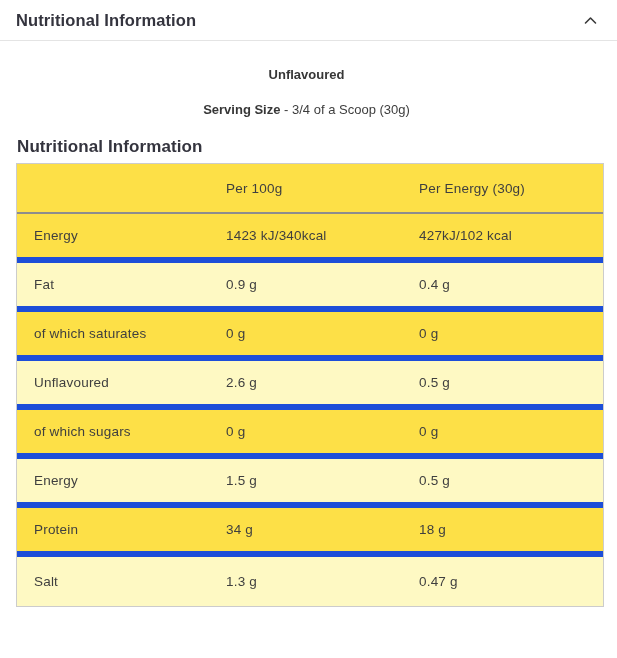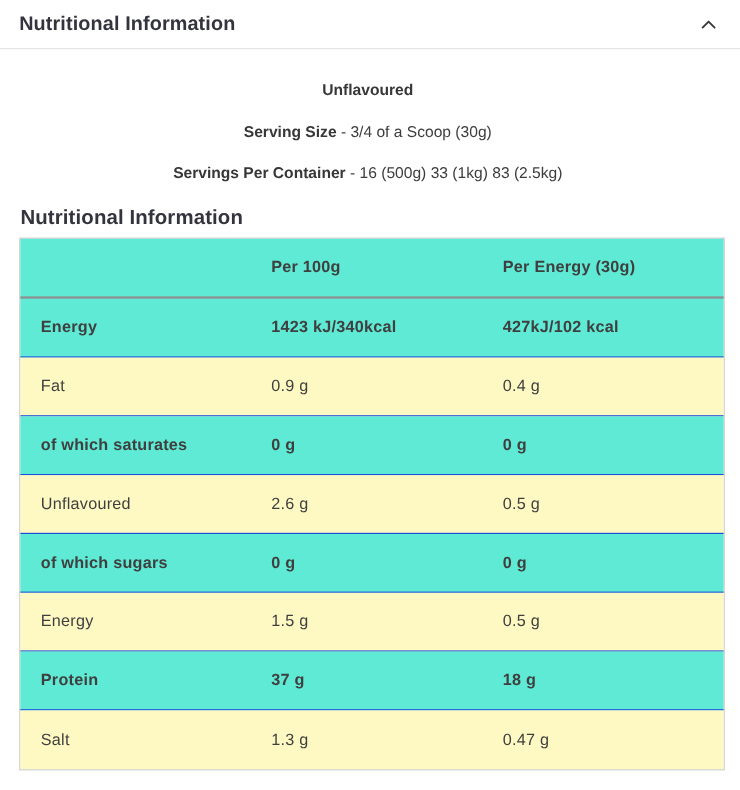--- a/index.html
+++ b/index.html
@@ -53,50 +53,49 @@
   
   .ntable {
     margin: 0 13px 0 16px;
     border: 1px solid #cccccc;
   }
   .tr {
     display: grid;
     grid-template-columns: 209px 193px 1fr;
     align-items: center;
     height: 49px;
-    border-bottom: 1px solid #1d4ed8;
+    border-bottom: 6px solid #1d4ed8;
     font-size: 13.5px;
     color: #3f3f3f;
     letter-spacing: 0.2px;
   }
   .tr:last-child { border-bottom: none; }
   .tr.header-row {
     height: 50px;
     border-bottom: 2px solid #8d8d8d;
   }
-  .beige { background: #5eead4; font-weight: bold; }
+  .beige { background: #fde047; }
   .white { background: #fef9c3; }
   .td.label { padding-left: 17px; }
 </style>
 </head>
 <body>
 
 <div class="accordion-header">
   <span class="accordion-title">Nutritional Information</span>
   <span class="chevron">
     <svg width="13" height="9" viewBox="0 0 13 9">
       <path d="M1.5 7 L6.5 2 L11.5 7" stroke="#3a3a3a" stroke-width="1.6" fill="none" stroke-linecap="round" stroke-linejoin="round"></path>
     </svg>
   </span>
 </div>
 
 <div class="intro">
   <p><strong>Unflavoured</strong></p>
   <p><strong>Serving Size</strong><span> - 3/4 of a Scoop (30g)</span></p>
-  <p><strong>Servings Per Container</strong><span> - 16 (500g) 33 (1kg) 83 (2.5kg)</span></p>
 </div>
 
 <div class="section-heading">Nutritional Information</div>
 
 <div class="ntable">
   <div class="tr header-row beige">
     <div class="td label"></div>
     <div class="td">Per 100g</div>
     <div class="td">Per Energy (30g)</div>
   </div>
@@ -132,21 +131,21 @@
   </div>
 
   <div class="tr white">
     <div class="td label">Energy</div>
     <div class="td">1.5 g</div>
     <div class="td">0.5 g</div>
   </div>
 
   <div class="tr beige">
     <div class="td label">Protein</div>
-    <div class="td">37 g</div>
+    <div class="td">34 g</div>
     <div class="td">18 g</div>
   </div>
 
   <div class="tr white">
     <div class="td label">Salt</div>
     <div class="td">1.3 g</div>
     <div class="td">0.47 g</div>
   </div>
 </div>
 

